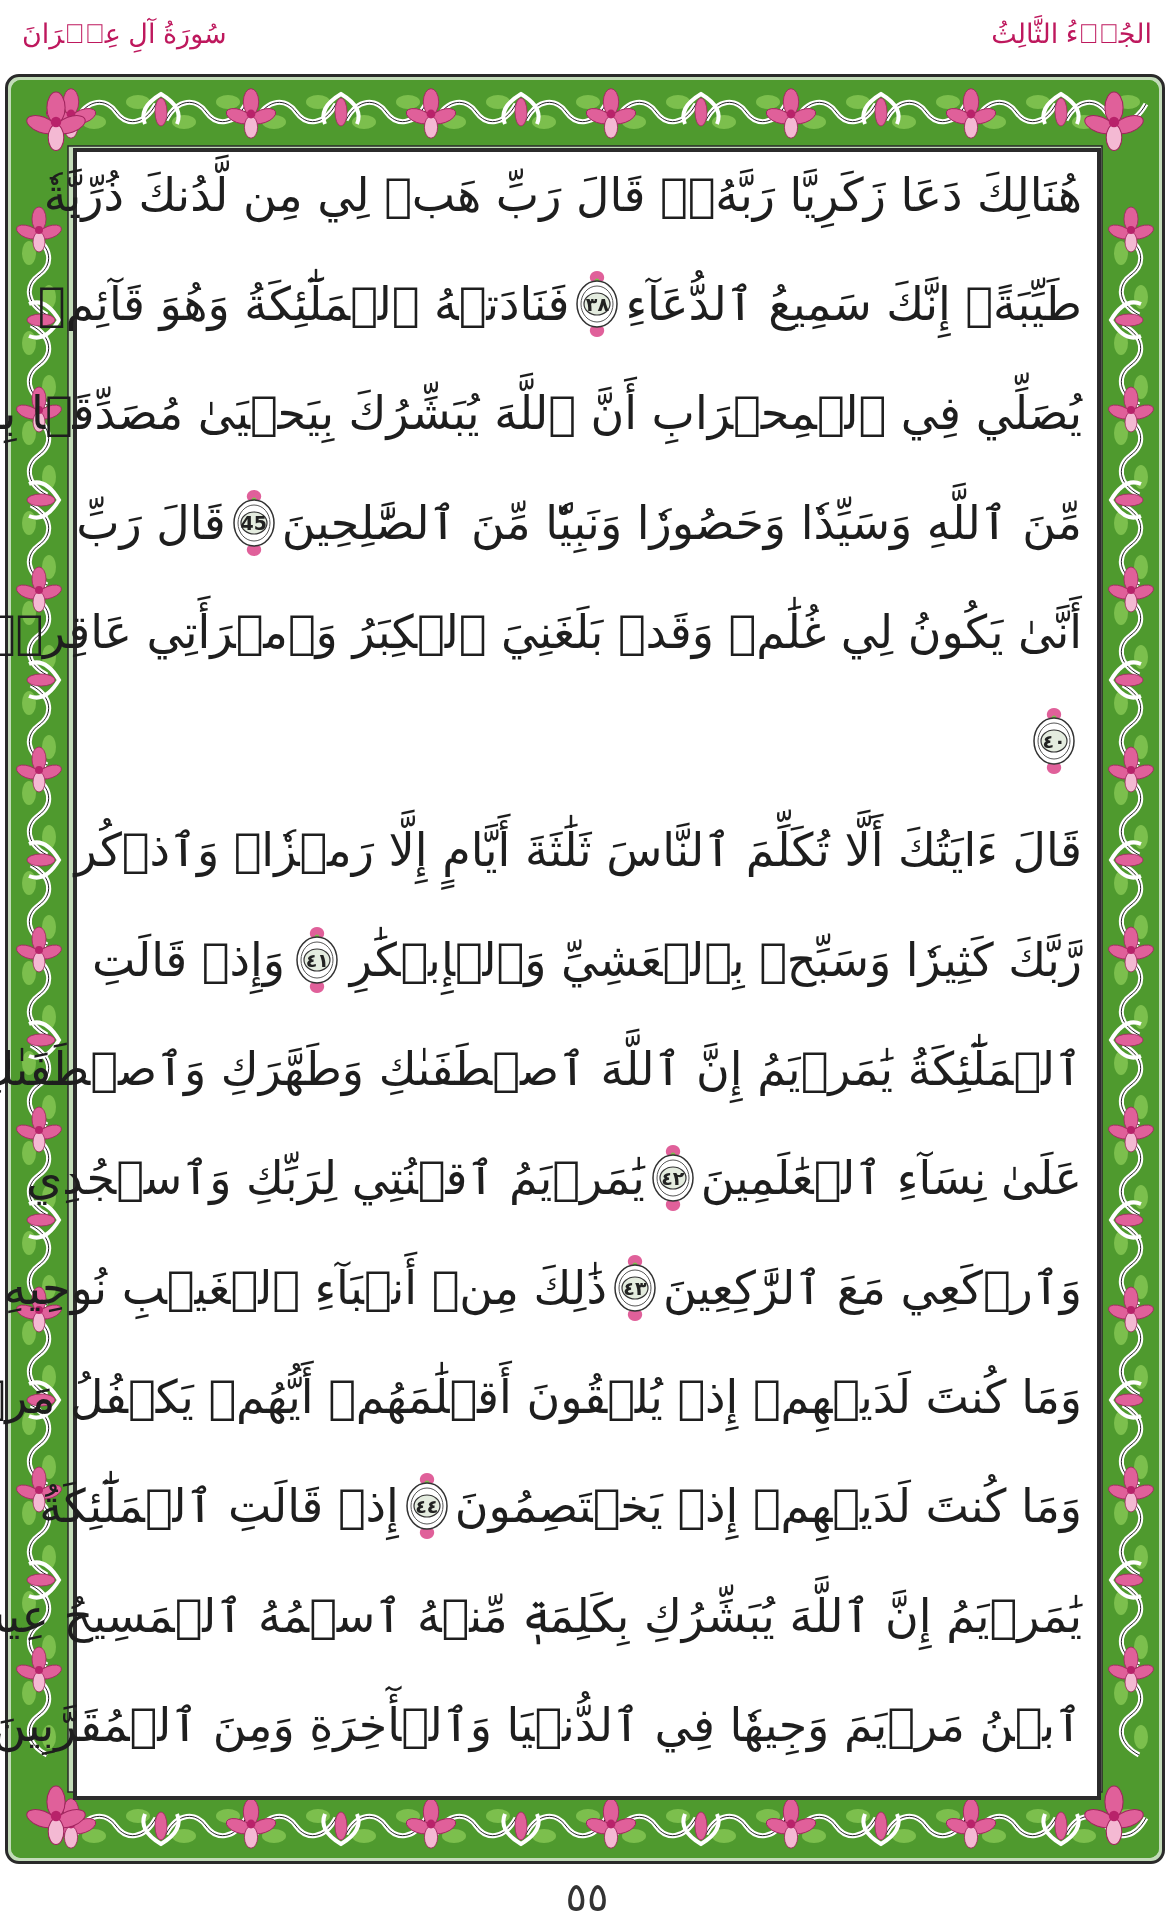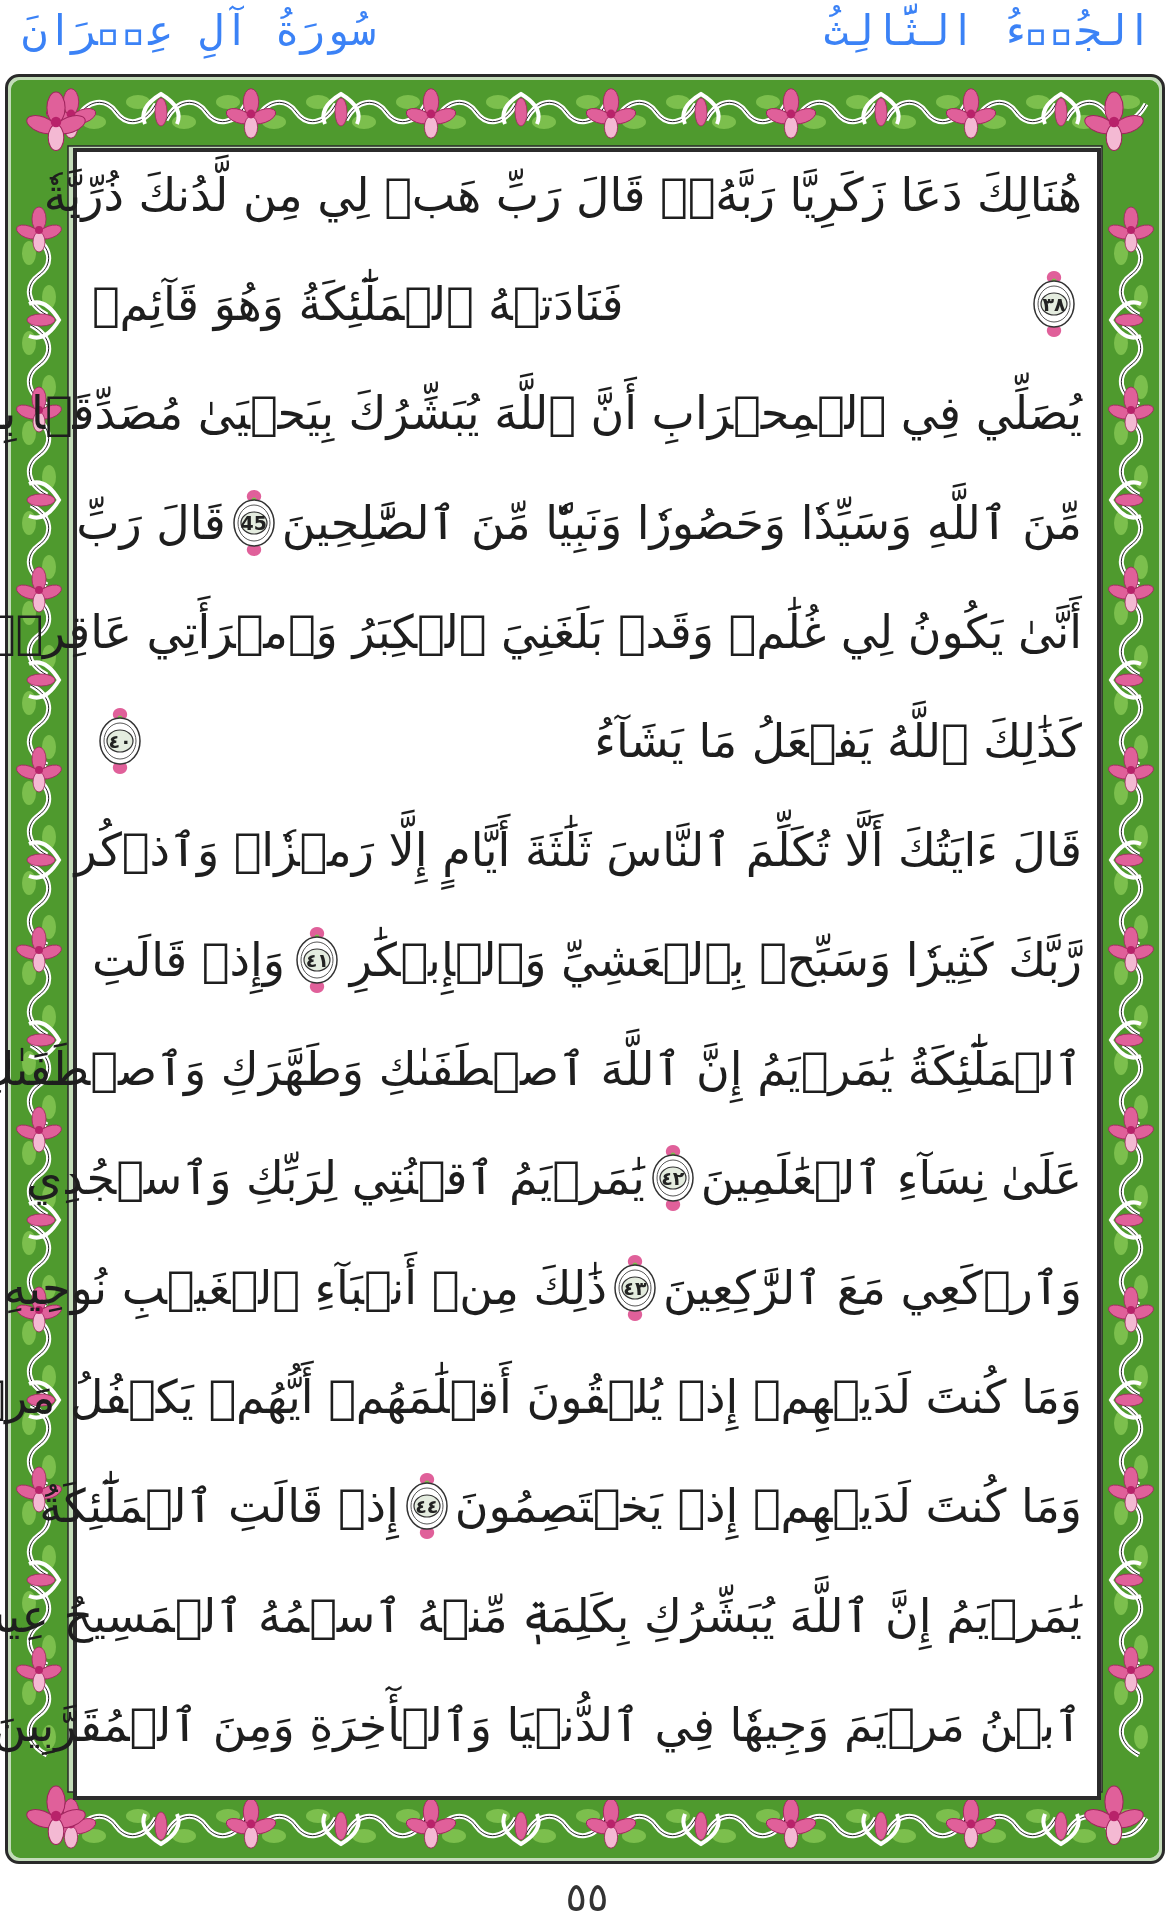--- a/index.html
+++ b/index.html
@@ -1,20 +1,20 @@
 <!DOCTYPE html>
 <html><head>
 <meta charset="utf-8">
 <style>
   html, body { margin: 0; padding: 0; background: #ffffff; }
   body { width: 1174px; height: 1932px; position: relative; overflow: hidden; font-family: "DejaVu Sans", sans-serif; }
 
   .header-title {
     position: absolute; top: 4px; height: 60px; line-height: 60px;
-    font-family: Liberation Mono, monospace; font-size: 42px; color: #3b82f6;
+    font-family: Liberation Sans, sans-serif; font-size: 27px; color: #be185d;
     direction: rtl;
   }
   .header-juz { right: 22px; }
   .header-surah { left: 22px; }
 
   
   .frame-outer {
     position: absolute; left: 5px; top: 74px; width: 1160px; height: 1790px;
     border: 3px solid #2a2a2a; border-radius: 14px; box-sizing: border-box;
     background: #c3dcb9;
@@ -767,20 +767,21 @@
       </svg>
   </div>
 </div>
 <div class="frame-inner"></div>
 
 <div class="text-area" id="text-area">
     <div class="line">
       <span class="seg">هُنَالِكَ دَعَا زَكَرِيَّا رَبَّهُۥۖ قَالَ رَبِّ هَبۡ لِي مِن لَّدُنكَ ذُرِّيَّةٗ</span>
     </div>
     <div class="line">
+      <span class="seg">طَيِّبَةًۖ إِنَّكَ سَمِيعُ ٱلدُّعَآءِ</span>
       <span class="ayah-marker">
         <svg width="44" height="70">
         <path d="M22 2 C16 2 13 8 16 12 L28 12 C31 8 28 2 22 2Z" fill="#e0609a"></path>
         <circle cx="22" cy="12" r="2.5" fill="#7cbf4d"></circle>
         <path d="M22 68 C16 68 13 62 16 58 L28 58 C31 62 28 68 22 68Z" fill="#e0609a"></path>
         <ellipse cx="22" cy="35" rx="20" ry="23" fill="#ffffff" stroke="#333" stroke-width="1.5"></ellipse>
         <ellipse cx="22" cy="35" rx="16" ry="18" fill="none" stroke="#555" stroke-width="1"></ellipse>
         <ellipse cx="22" cy="35" rx="13" ry="11" fill="#e4ecdf" stroke="#333" stroke-width="1.2"></ellipse>
         </svg>
         <span class="ayah-num">٣٨</span>
@@ -802,21 +803,20 @@
         <ellipse cx="22" cy="35" rx="13" ry="11" fill="#e4ecdf" stroke="#333" stroke-width="1.2"></ellipse>
         </svg>
         <span class="ayah-num">45</span>
       </span>
       <span class="seg">قَالَ رَبِّ</span>
     </div>
     <div class="line">
       <span class="seg">أَنَّىٰ يَكُونُ لِي غُلَٰمٞ وَقَدۡ بَلَغَنِيَ ٱلۡكِبَرُ وَٱمۡرَأَتِي عَاقِرٞۖ قَالَ</span>
     </div>
     <div class="line">
-      <span class="seg">كَذَٰلِكَ ٱللَّهُ يَفۡعَلُ مَا يَشَآءُ</span>
       <span class="ayah-marker">
         <svg width="44" height="70">
         <path d="M22 2 C16 2 13 8 16 12 L28 12 C31 8 28 2 22 2Z" fill="#e0609a"></path>
         <circle cx="22" cy="12" r="2.5" fill="#7cbf4d"></circle>
         <path d="M22 68 C16 68 13 62 16 58 L28 58 C31 62 28 68 22 68Z" fill="#e0609a"></path>
         <ellipse cx="22" cy="35" rx="20" ry="23" fill="#ffffff" stroke="#333" stroke-width="1.5"></ellipse>
         <ellipse cx="22" cy="35" rx="16" ry="18" fill="none" stroke="#555" stroke-width="1"></ellipse>
         <ellipse cx="22" cy="35" rx="13" ry="11" fill="#e4ecdf" stroke="#333" stroke-width="1.2"></ellipse>
         </svg>
         <span class="ayah-num">٤٠</span>

